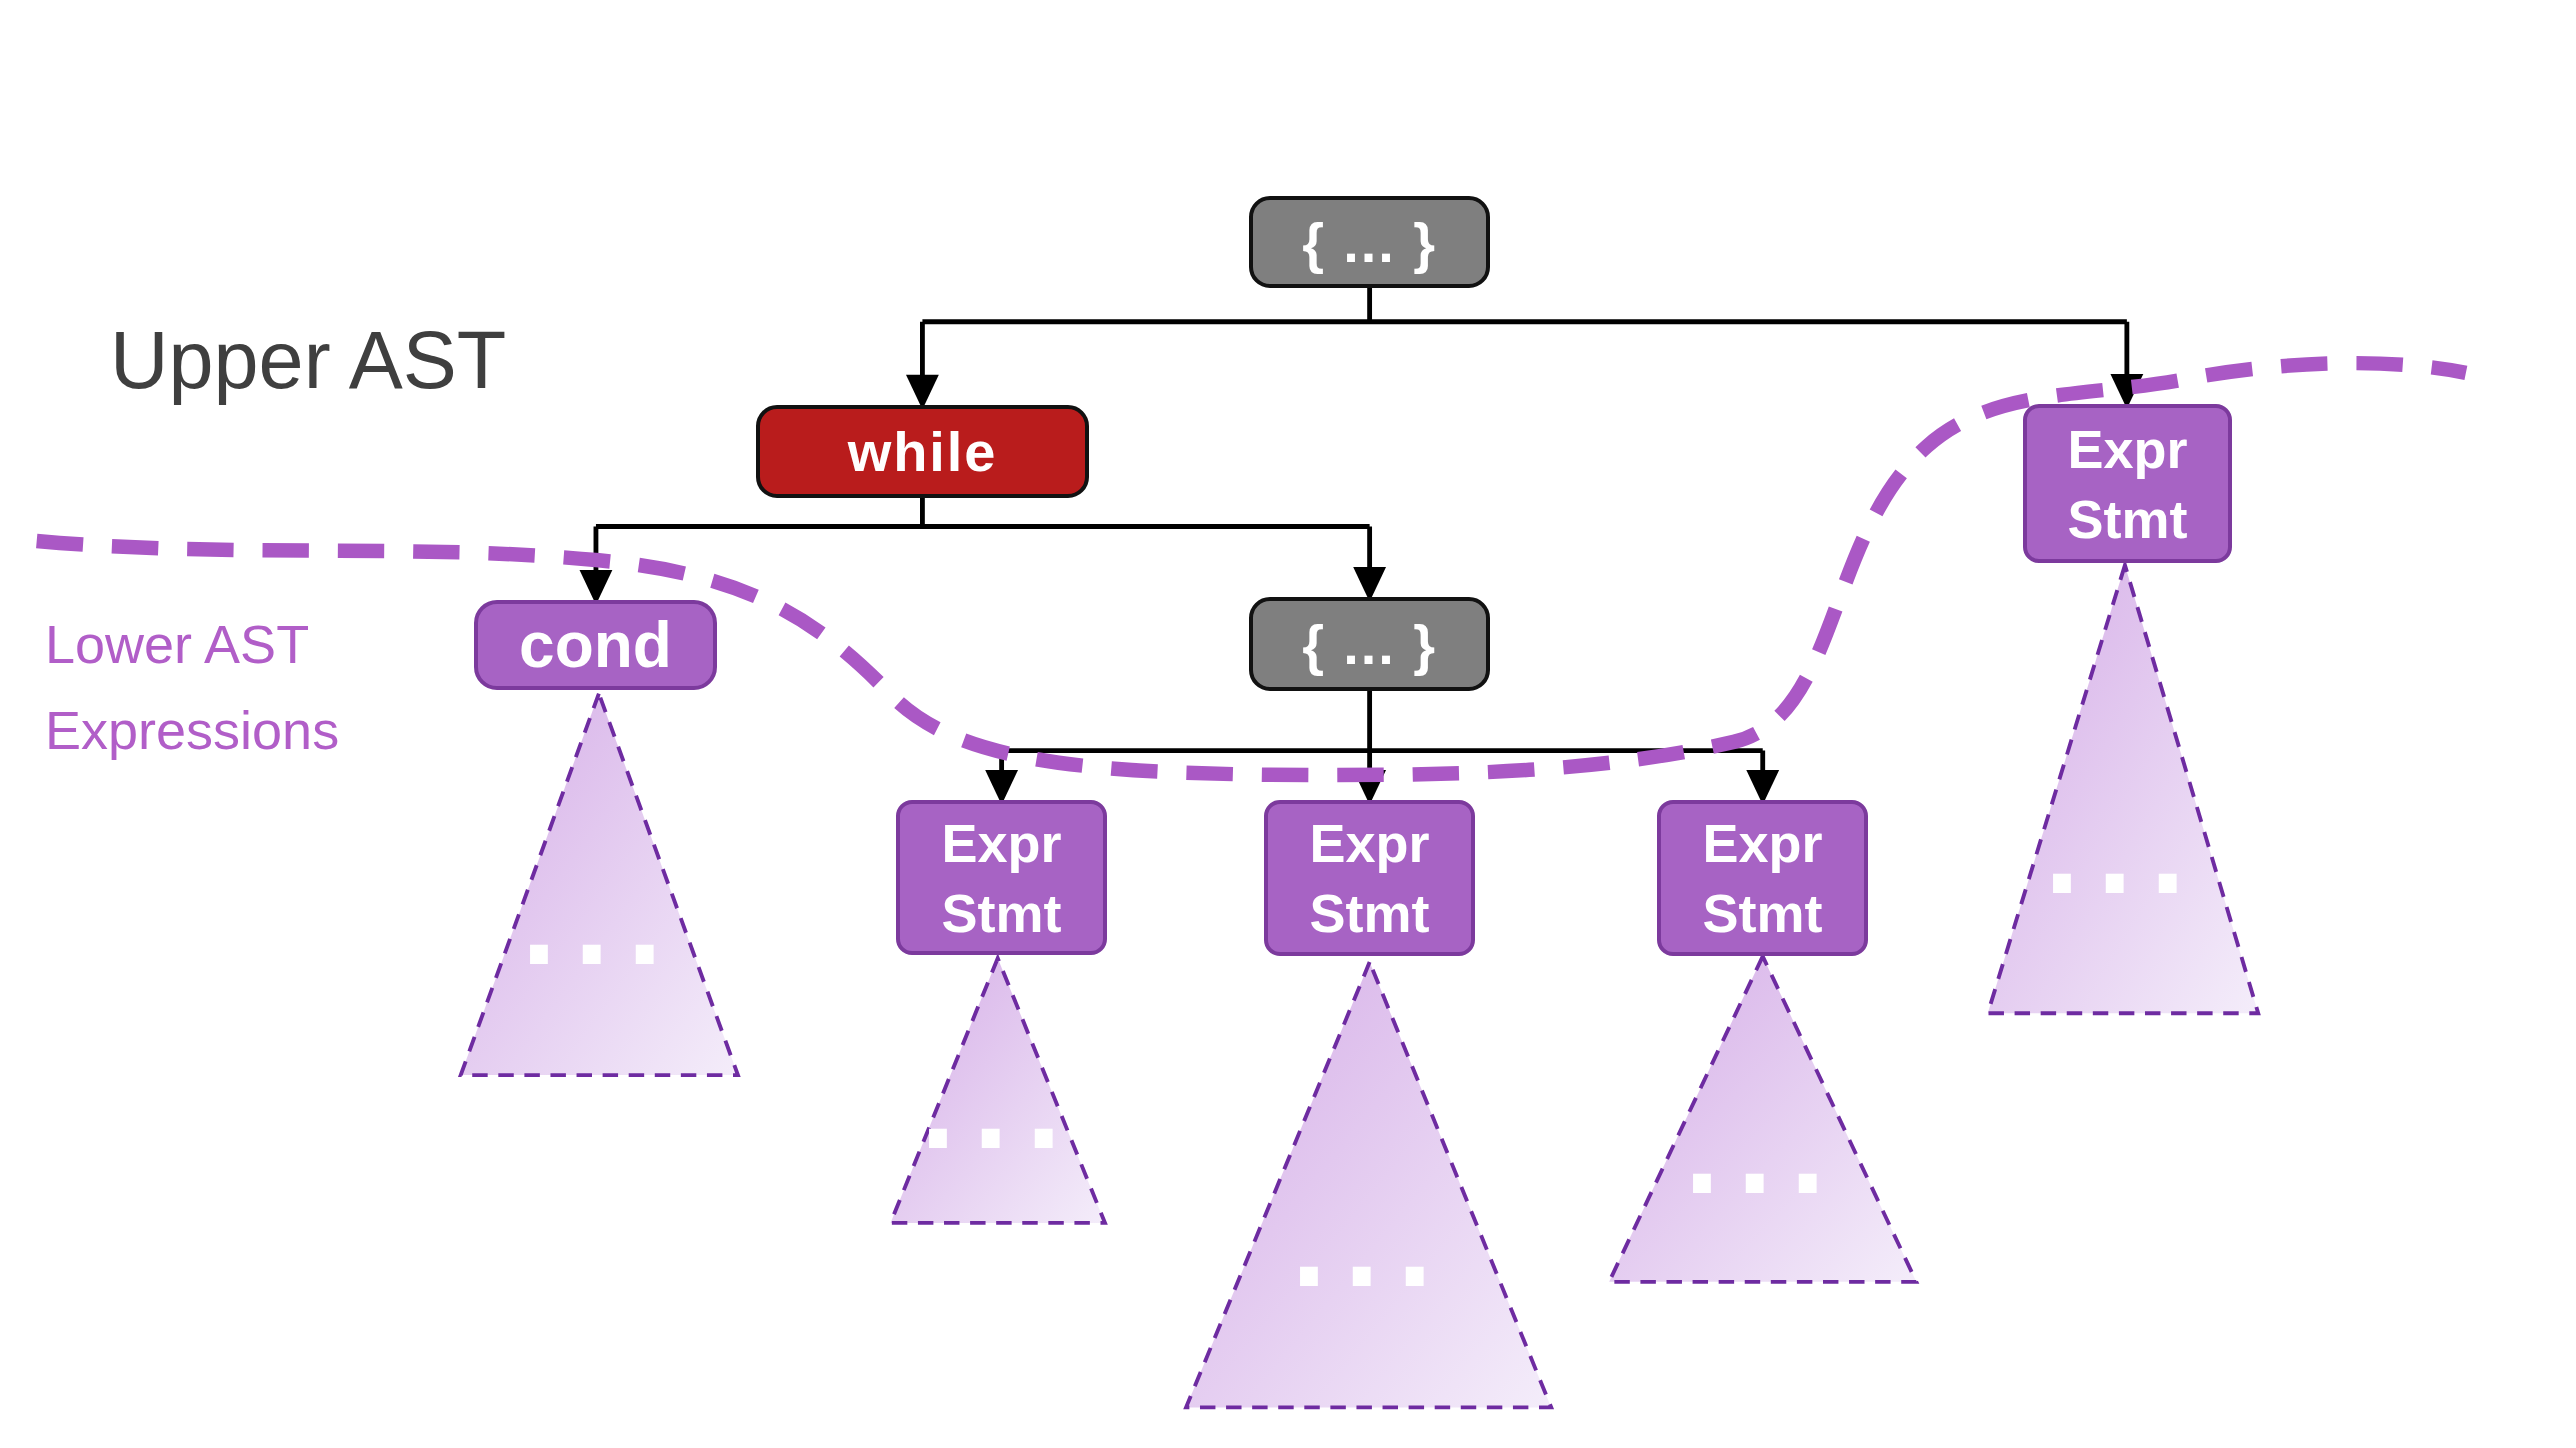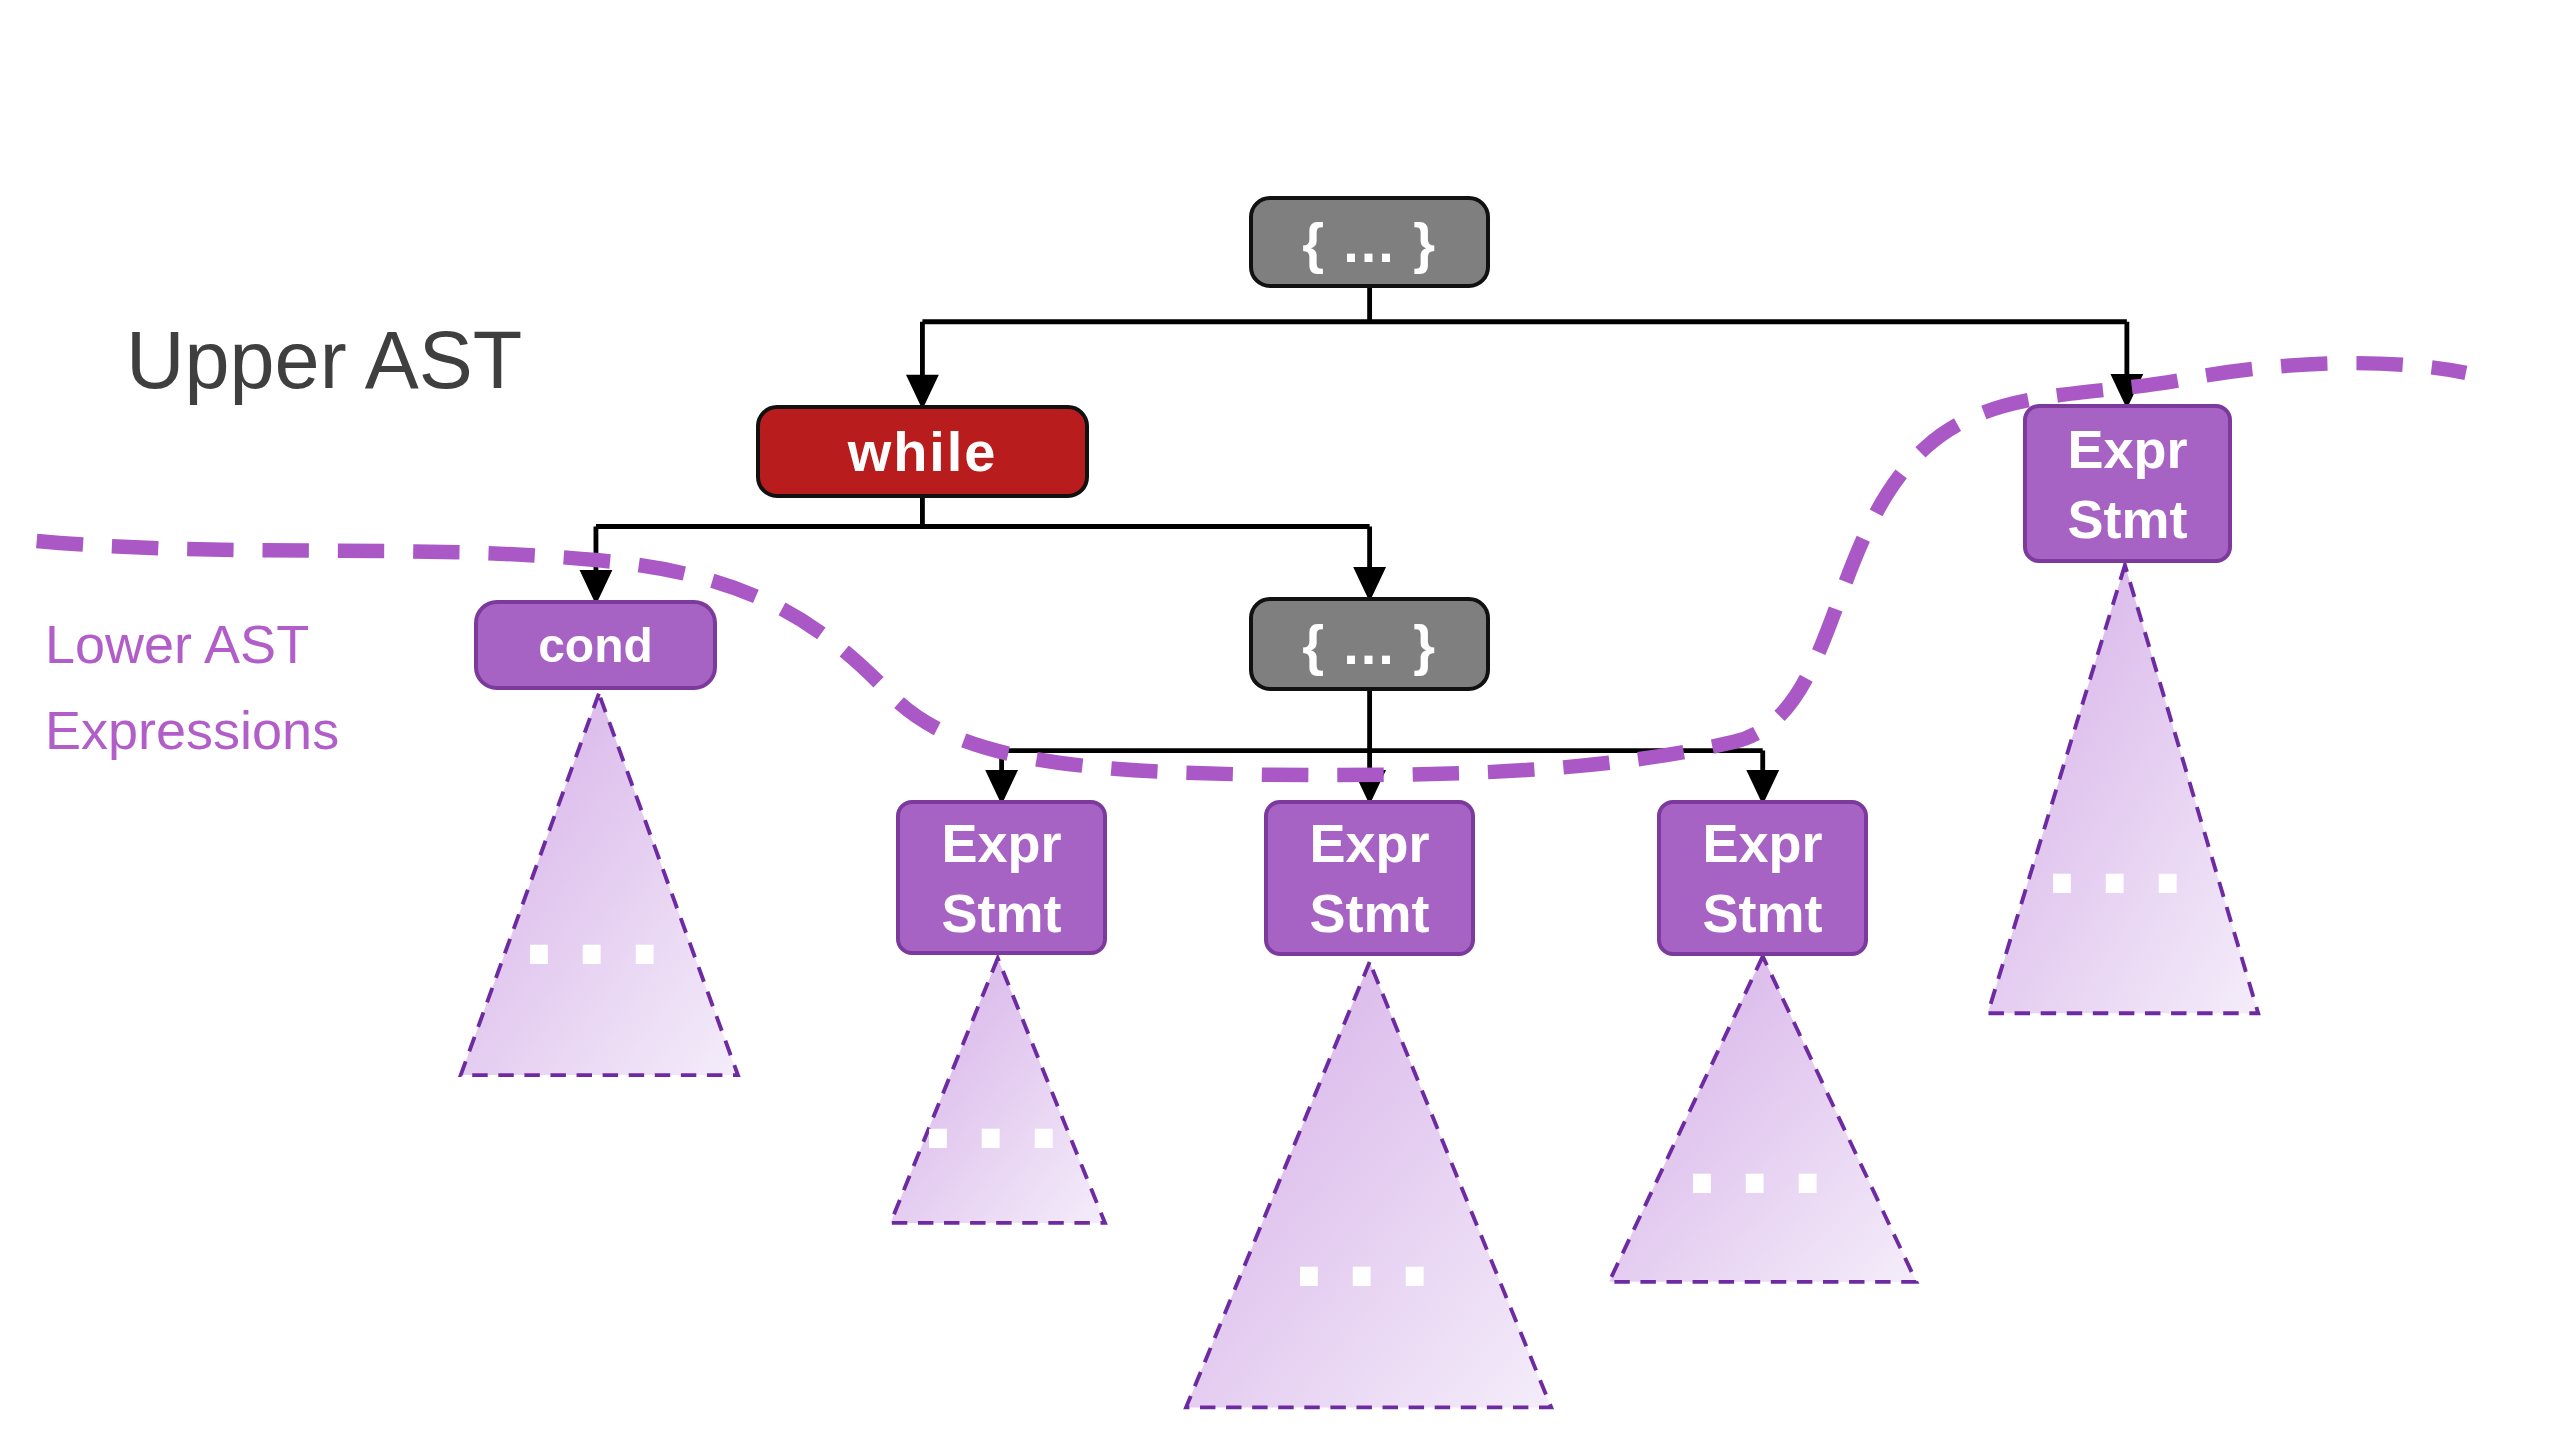--- a/index.html
+++ b/index.html
@@ -4,25 +4,25 @@
 <style>
   html,body{margin:0;padding:0;background:#ffffff;}
   body{width:2576px;height:1449px;overflow:hidden;font-family:"Liberation Sans",sans-serif;}
   .canvas{position:relative;width:2576px;height:1449px;background:#ffffff;}
   .layer{position:absolute;left:0;top:0;width:2576px;height:1449px;}
 
   .node{position:absolute;box-sizing:border-box;border:4.8px solid;display:flex;
         flex-direction:column;align-items:center;justify-content:center;
         font-weight:bold;text-align:center;}
   .gray{border-radius:21px;font-size:56px;letter-spacing:1.9px;}
-  .purple{border-radius:23px;font-size:48px;}
+  .purple{border-radius:23px;font-size:64px;}
   .tall{border-radius:16px;font-size:54px;line-height:70px;}
 
   .side-label{position:absolute;font-weight:400;}
-  .upper-label{left:126px;top:301px;font-size:81px;line-height:118px;}
+  .upper-label{left:110px;top:301px;font-size:81px;line-height:118px;}
   .lower-label{left:33px;top:601px;font-size:54px;line-height:86px;margin-left:12px;}
 
   .dots{position:absolute;width:212px;text-align:center;
         font-family:"DejaVu Sans",sans-serif;font-weight:bold;
         font-size:101px;line-height:101px;letter-spacing:14.5px;pointer-events:none;}
 </style>
 </head>
 <body>
 
 <div class="canvas">

